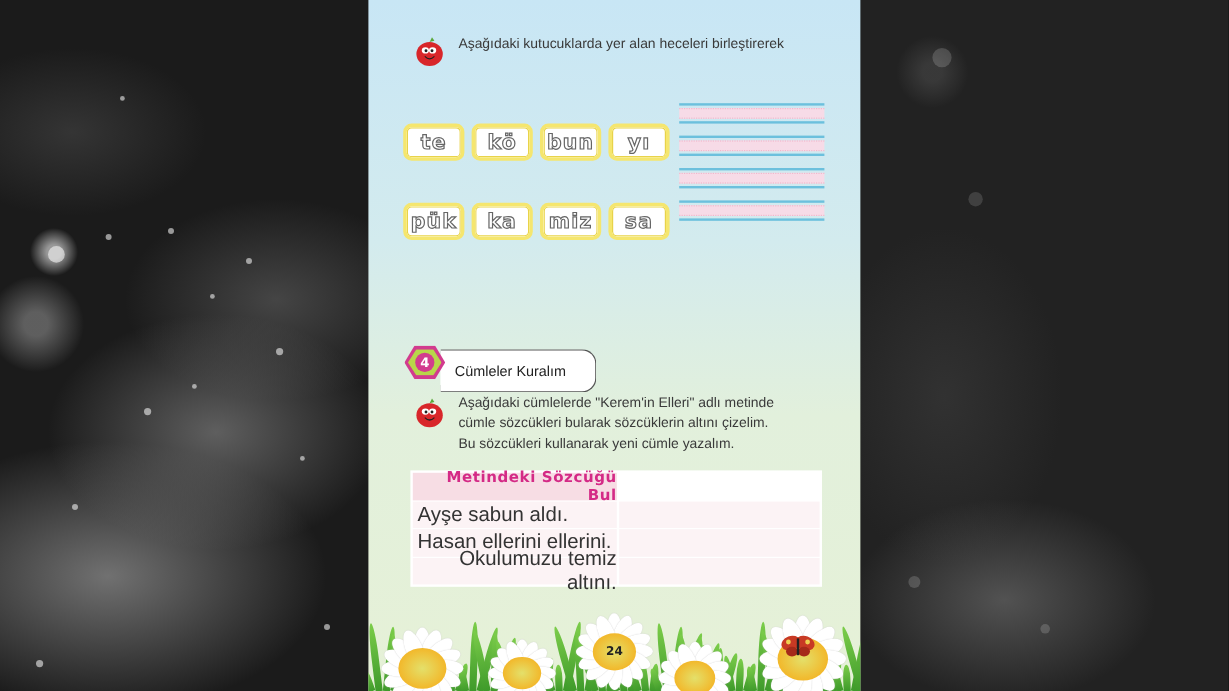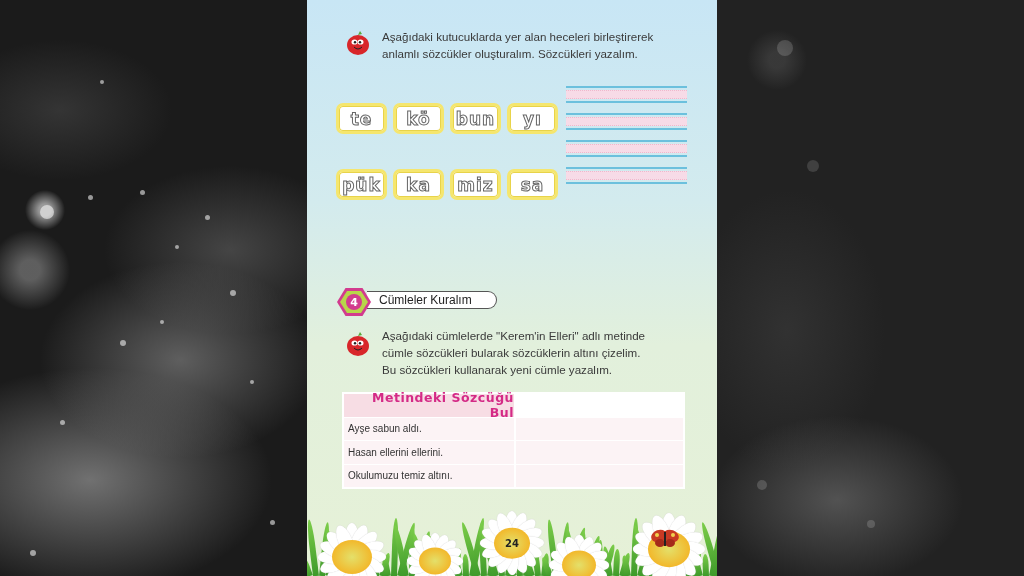--- a/index.html
+++ b/index.html
@@ -66,41 +66,41 @@
     position: absolute; left: 3px; top: 3px; width: 28px; height: 22px;
     background: #b8d64a;
     clip-path: polygon(25% 0, 75% 0, 100% 50%, 75% 100%, 25% 100%, 0 50%);
     display: flex; align-items: center; justify-content: center;
   }
   .hex-num {
     width: 16px; height: 16px; border-radius: 50%; background: #d23b8e; color: #fff;
     font-size: 11px; font-weight: bold; display: flex; align-items: center; justify-content: center;
   }
   .pill {
-    position: absolute; left: 30px; top: 3px; width: 130px; height: 18px;
+    position: absolute; left: 30px; top: 3px; width: 130px; height: 36px;
     background: #fff; border: 1.5px solid #555; border-radius: 0 12px 12px 0;
     border-left: none;
     font-family: "Liberation Sans", sans-serif; font-size: 12px; color: #222;
     display: flex; align-items: center; padding-left: 12px;
   }
 
   .table {
     position: absolute; left: 35px; top: 392px; width: 343px; background: #fff;
     padding: 2px;
   }
   .tr { display: flex; height: 22.5px; margin-bottom: 1px; }
   .tr:last-child { margin-bottom: 0; }
   .th, .td { display: flex; align-items: center; text-align: right; }
   .th {
     background: #f7dde4; color: #d42a86; font-weight: bold; font-size: 12.5px;
     font-family: "DejaVu Sans", sans-serif; letter-spacing: 0.5px;
   }
   .c1 { width: 170px; padding-left: 4px; margin-right: 2px; }
   .c2 { flex: 1; justify-content: center; }
-  .td { background: #fcf3f5; font-size: 10px; color: #333; font-family: "Liberation Sans", sans-serif; }
+  .td { background: #fcf3f5; font-size: 17px; color: #333; font-family: "Liberation Sans", sans-serif; }
 
   .meadow { position: absolute; left: 0; top: 505px; width: 410px; height: 71px; }
   .grass {
     position: absolute; bottom: 0; width: 6px; background: linear-gradient(#7ccd4a, #3e9a2a);
     border-radius: 50% 50% 0 0; transform-origin: bottom center;
   }
   .daisy { position: absolute; }
   .petal {
     position: absolute; left: 50%; top: 50%; background: #fff;
     border-radius: 50%; box-shadow: 0 0 1px #ccc;
@@ -145,21 +145,20 @@
     <path d="M13 5 L15 1 L17 4 Z" fill="#5aa83a"></path>
     <ellipse cx="13" cy="15" rx="11" ry="10" fill="#d8262a"></ellipse>
     <ellipse cx="9.5" cy="12" rx="3" ry="2.6" fill="#fff"></ellipse>
     <ellipse cx="15.5" cy="12" rx="3" ry="2.6" fill="#fff"></ellipse>
     <circle cx="10" cy="12.3" r="1.2" fill="#222"></circle>
     <circle cx="15" cy="12.3" r="1.2" fill="#222"></circle>
     <path d="M9 17 Q13 21 17 17" stroke="#222" stroke-width="1" fill="none"></path>
   </svg>
   <div class="instr" style="top:28px;">
     <div>Aşağıdaki kutucuklarda yer alan heceleri birleştirerek</div>
-    <div>anlamlı sözcükler oluşturalım. Sözcükleri yazalım.</div>
   </div>
 
   <div class="syl" style="left:29px;top:103px;">te</div>
   <div class="syl" style="left:86px;top:103px;">kö</div>
   <div class="syl" style="left:143px;top:103px;">bun</div>
   <div class="syl" style="left:200px;top:103px;">yı</div>
 
   <div class="syl" style="left:29px;top:169px;">pük</div>
   <div class="syl" style="left:86px;top:169px;">ka</div>
   <div class="syl" style="left:143px;top:169px;">miz</div>

